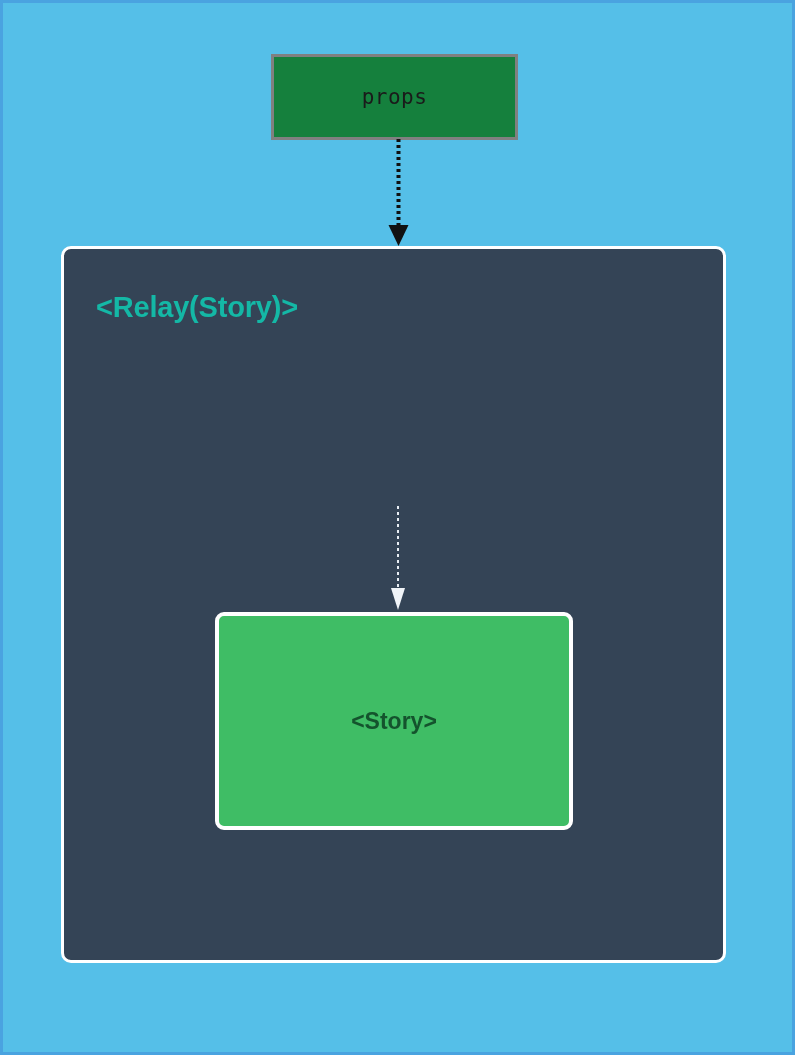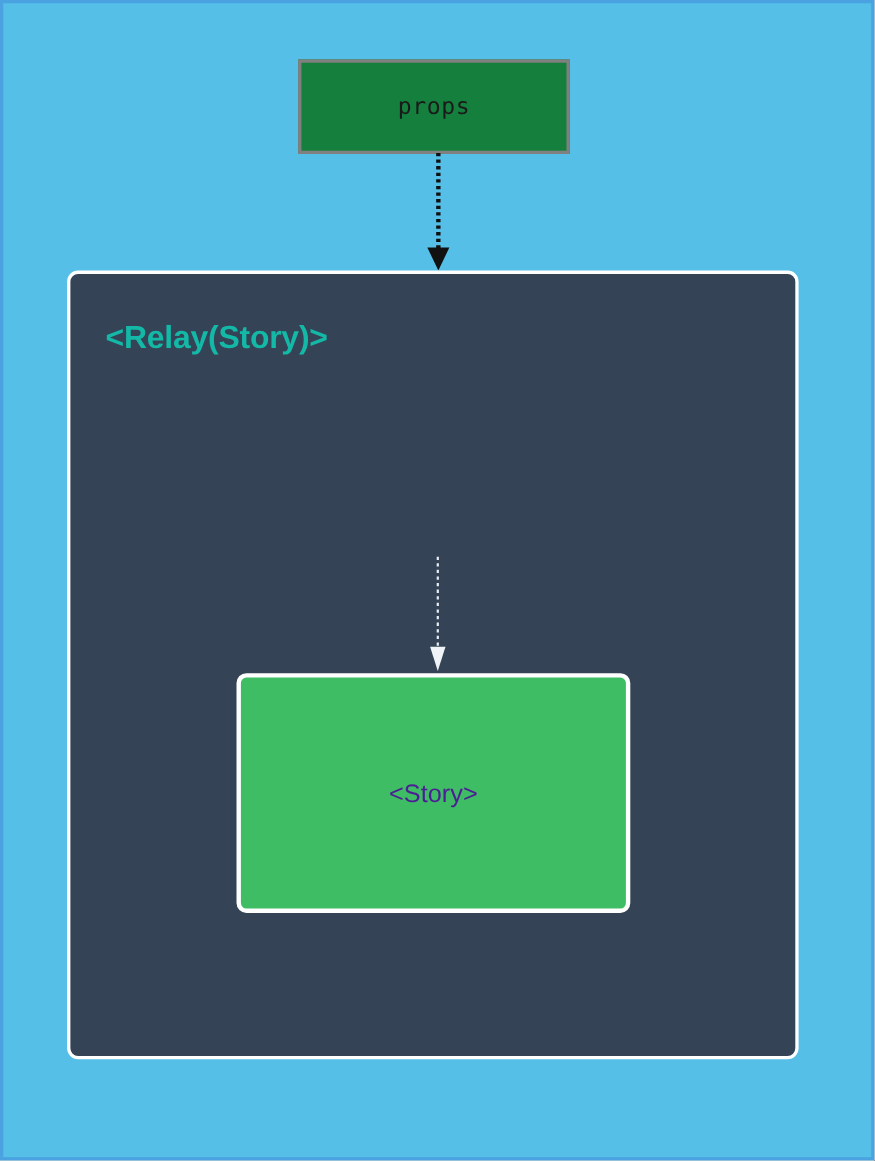--- a/index.html
+++ b/index.html
@@ -112,23 +112,23 @@
     height: 218px;
     background: #3fbd65;
     border: 4px solid #ffffff;
     border-radius: 9px;
     box-sizing: border-box;
     display: flex;
     align-items: center;
     justify-content: center;
   }
   .story-label {
-    color: #4c1d95;
+    color: #14532d;
     font-family: "Liberation Sans", sans-serif;
-    font-weight: normal;
+    font-weight: bold;
     font-size: 23px;
     letter-spacing: 0px;
   }
 </style>
 </head>
 <body>
 
 <div id="canvas">
 
   <div class="props-box-outer">

